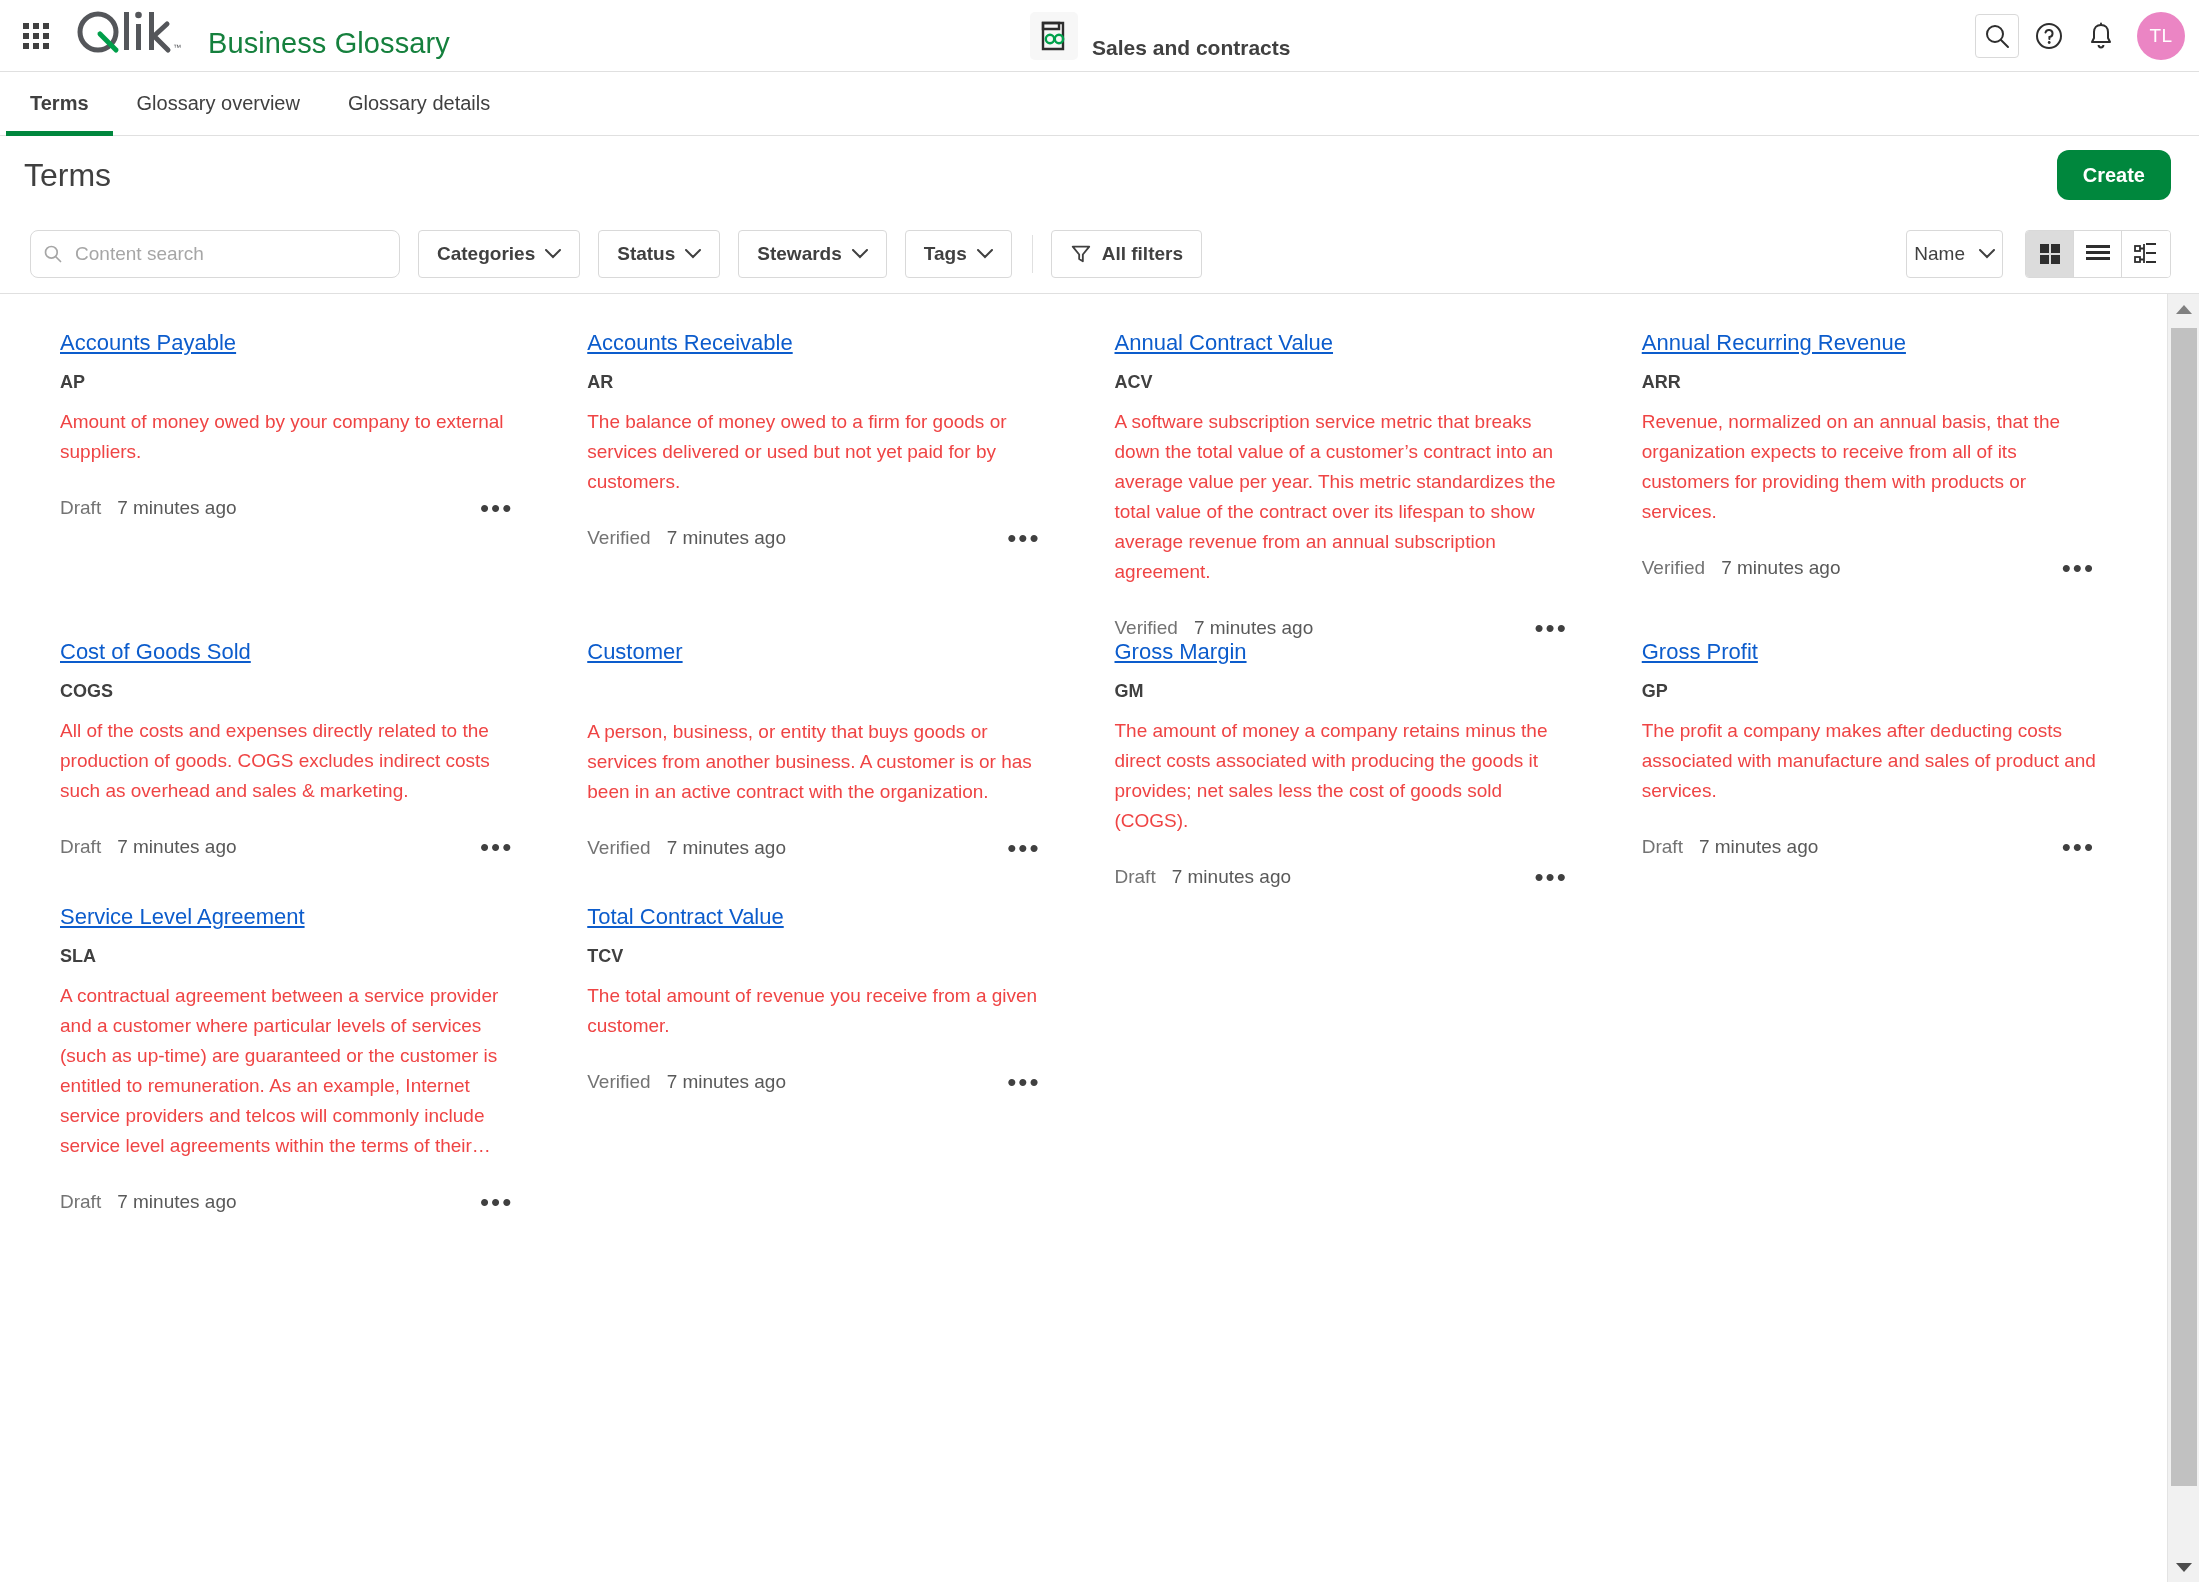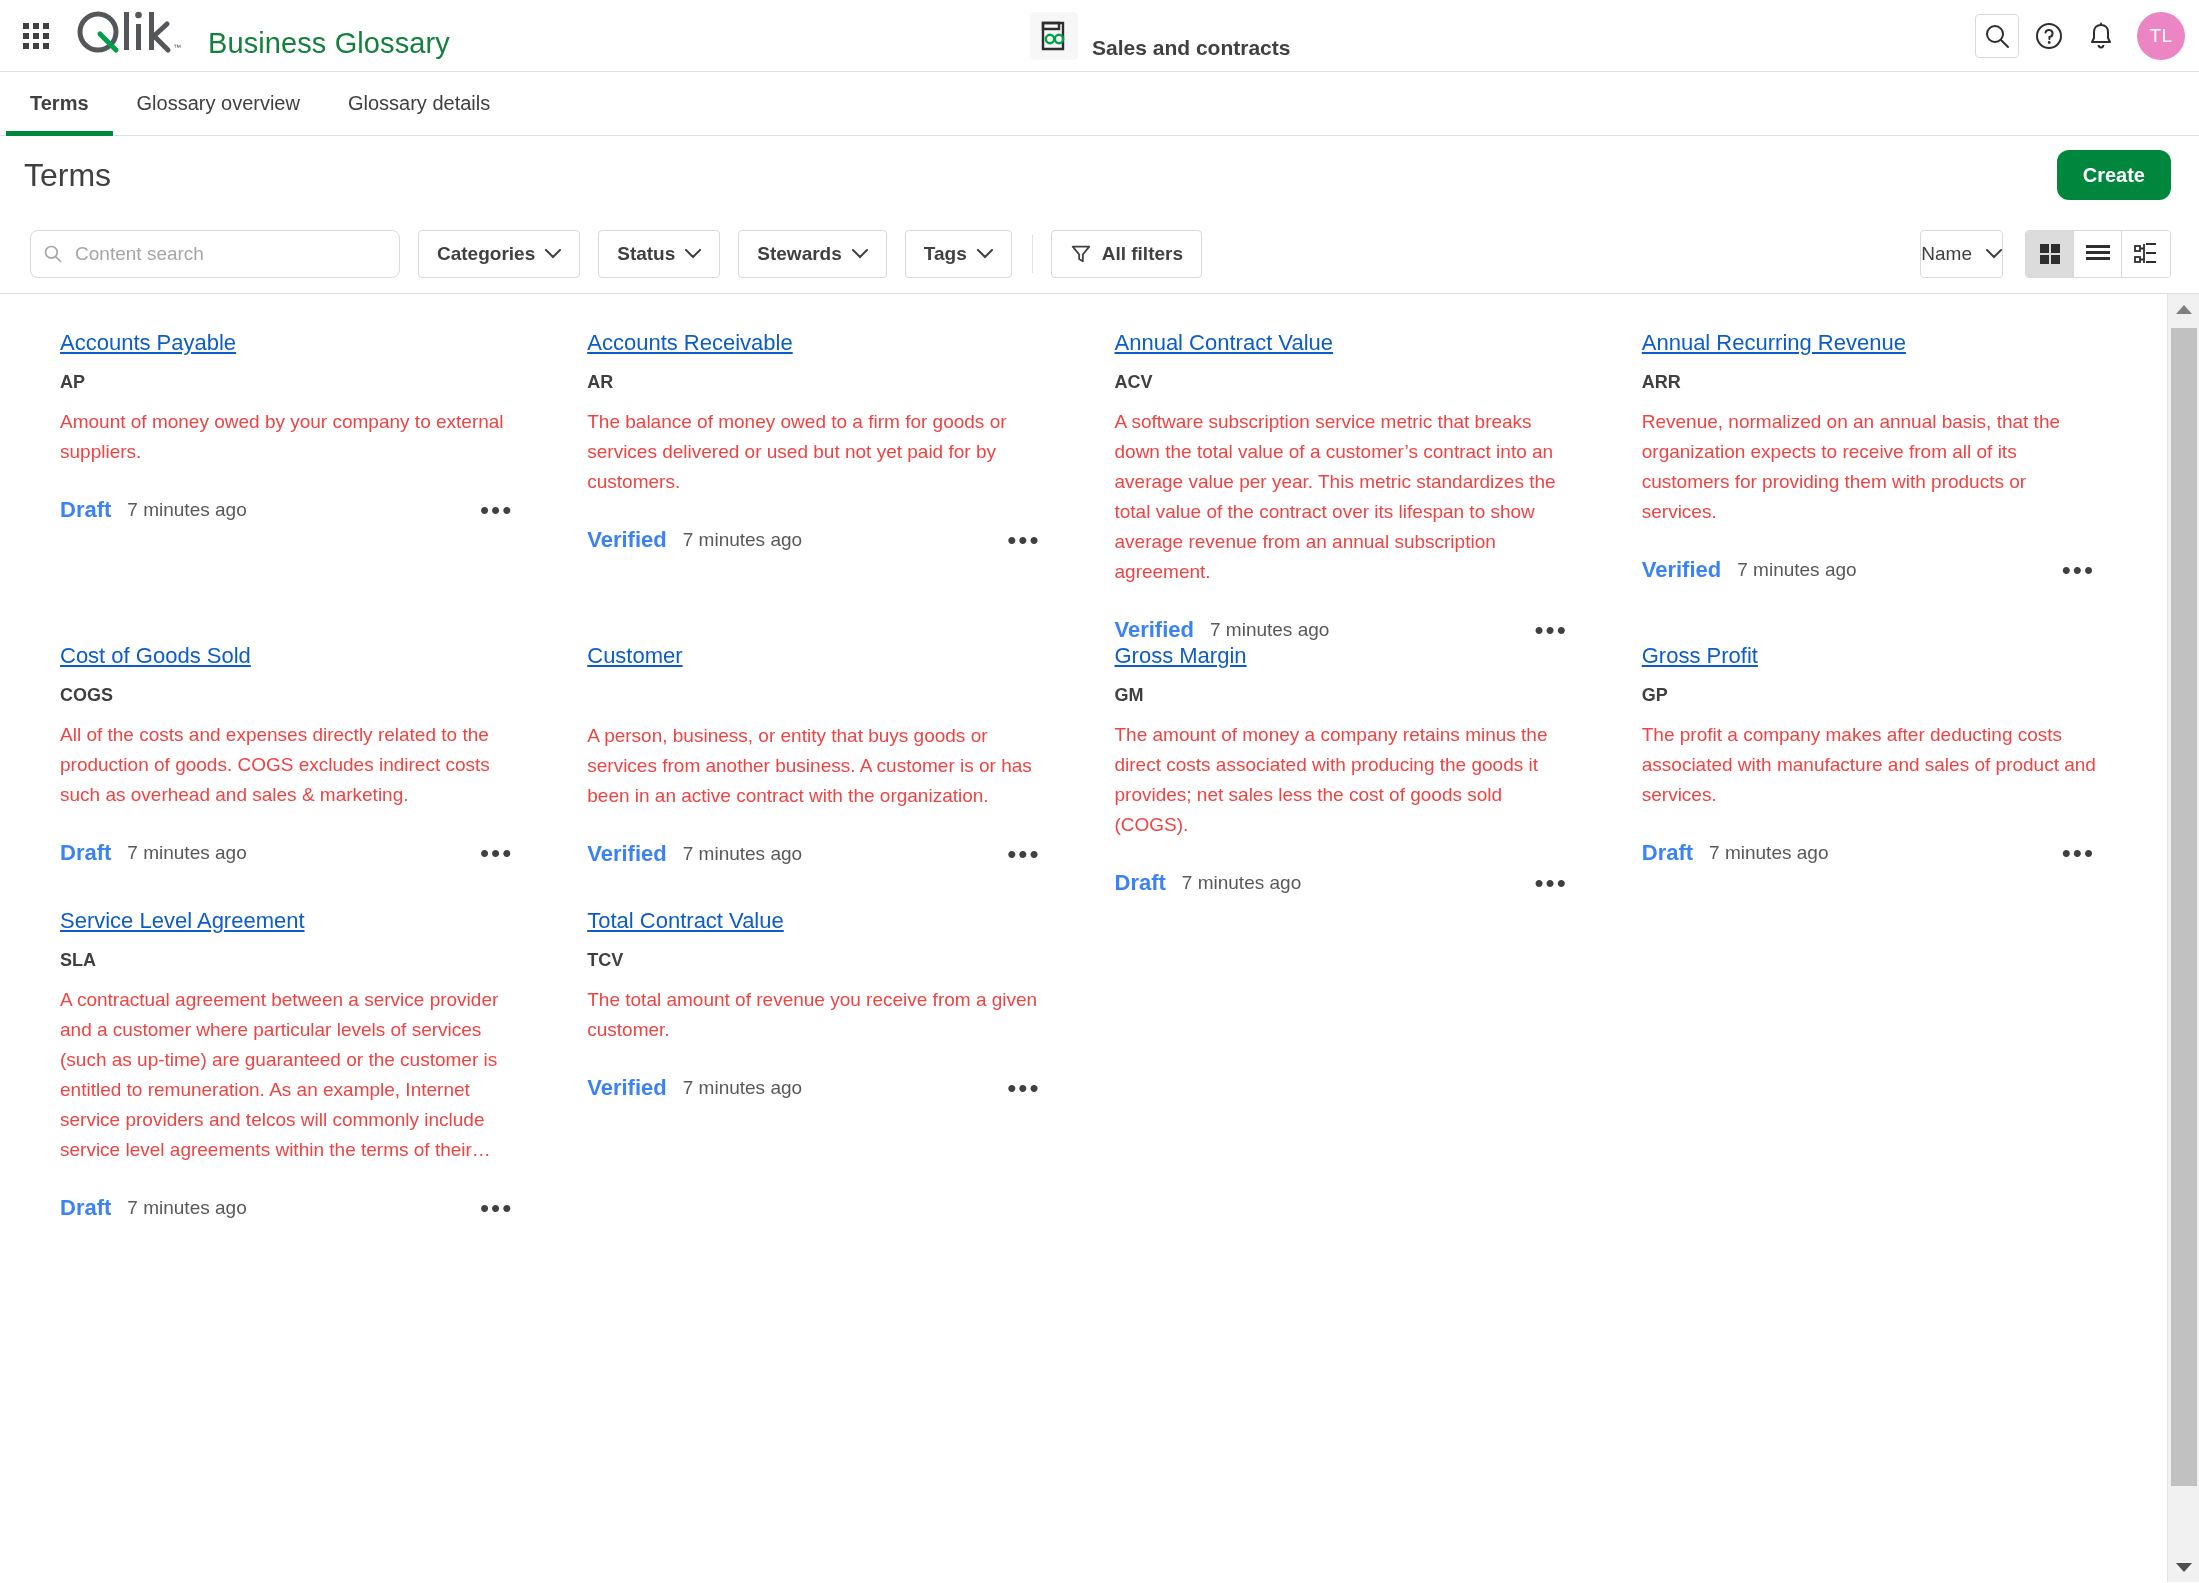--- a/index.html
+++ b/index.html
@@ -195,21 +195,21 @@
   .toolbar-right {
     margin-left: auto;
     display: flex; align-items: center;
   }
   .sort-btn {
     height: 48px;
     border: 1px solid #d9d9d9;
     border-radius: 4px;
     background: #fff;
     display: flex; align-items: center; gap: 14px;
-    padding: 0 0;
+    padding: 0 7px;
     font-size: 19px;
     color: #404040;
     cursor: pointer;
     font-family: "Liberation Sans", sans-serif;
   }
   .view-group {
     display: flex;
     border: 1px solid #d9d9d9;
     border-radius: 4px;
     overflow: hidden;
@@ -264,21 +264,21 @@
     color: #ef4444;
     line-height: 30px;
     margin-top: 14px;
     max-width: 470px;
   }
   .card-footer {
     display: flex; align-items: center;
     margin-top: 30px;
     max-width: 470px;
   }
-  .card-status { font-size: 22px; font-weight: bold; color: #3b82f6; }
+  .card-status { font-size: 19px; font-weight: normal; color: #737373; }
   .card-time { font-size: 19px; color: #595959; margin-left: 16px; }
   .card-menu {
     margin-left: auto;
     font-size: 26px;
     letter-spacing: 2px;
     color: #404040;
     line-height: 10px;
     cursor: pointer;
     padding: 6px 4px;
   }

